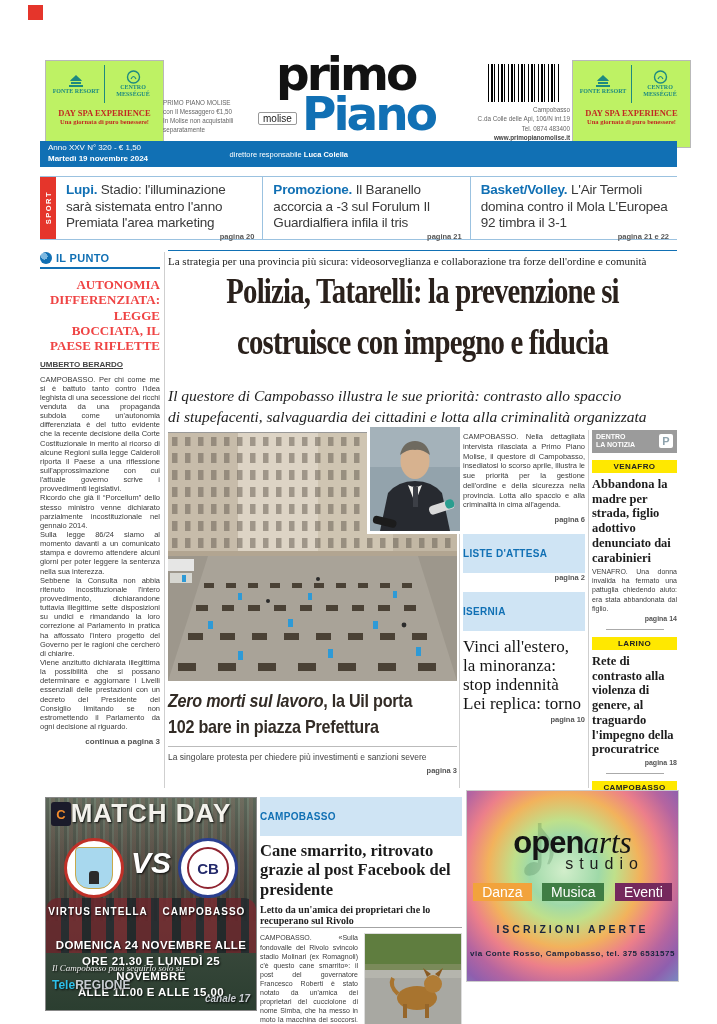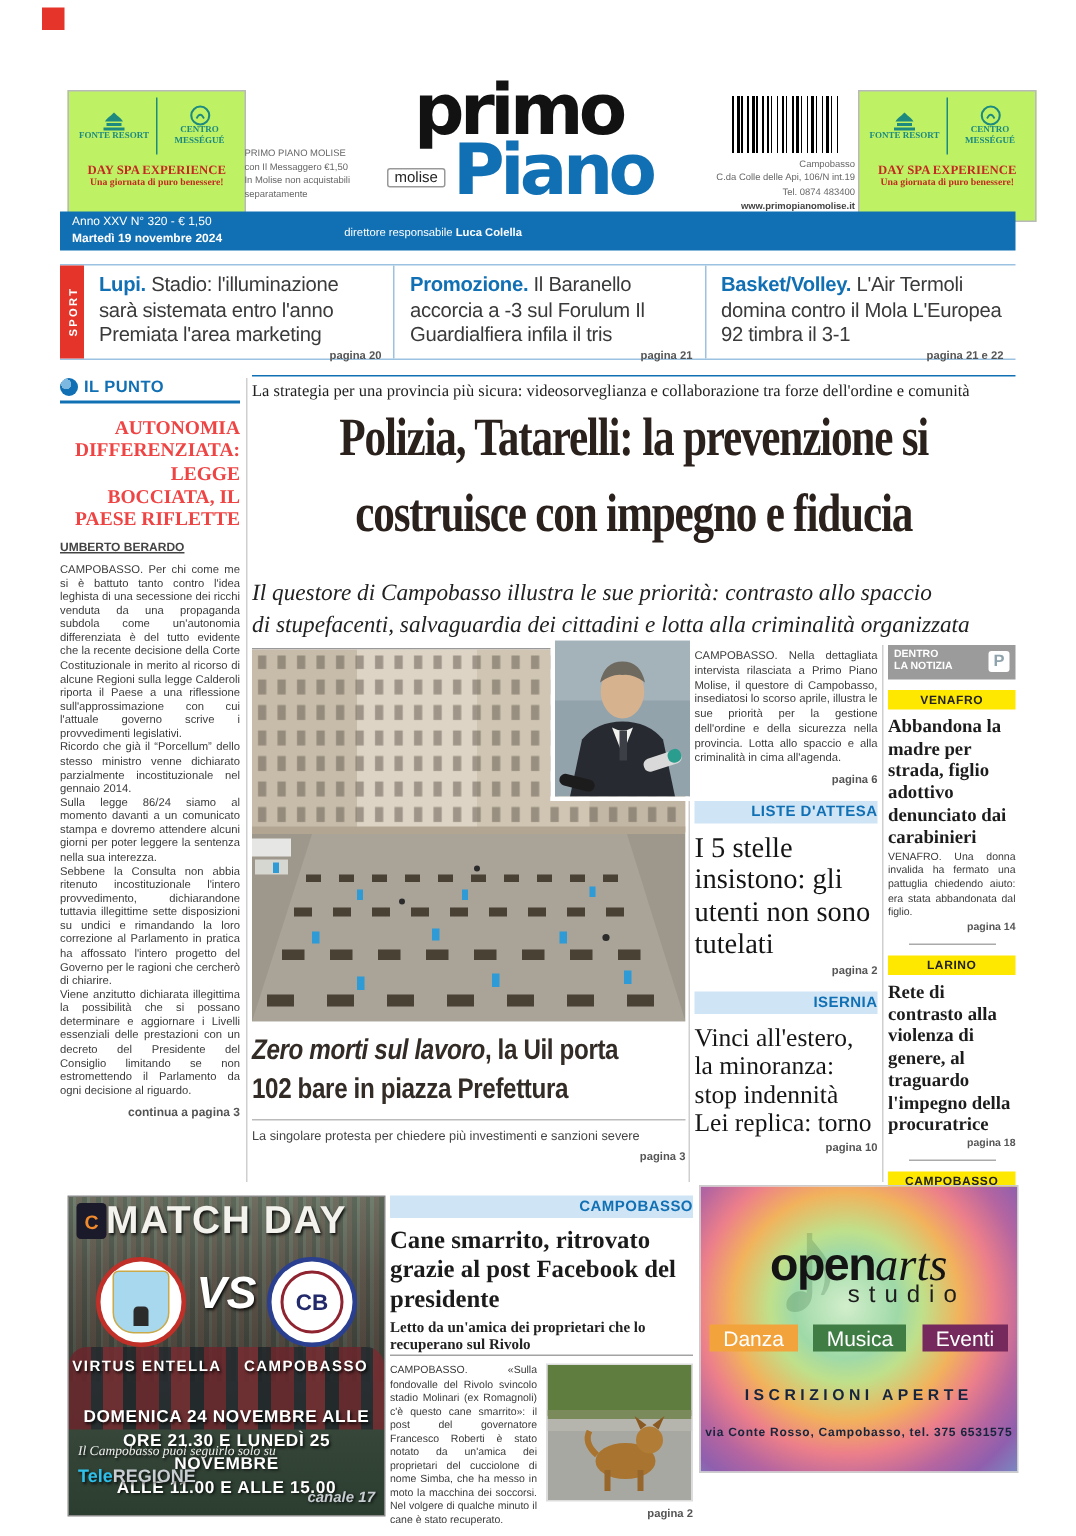--- a/index.html
+++ b/index.html
@@ -1,21 +1,21 @@
 <!DOCTYPE html>
 <html><head>
 <meta charset="utf-8">
 <style>
   html,body{margin:0;padding:0;background:#fff;}
   .page{position:relative;width:717px;height:1024px;background:#fff;overflow:hidden;
         font-family:"Liberation Sans",sans-serif;color:#333;}
   .abs{position:absolute;}
   .serif{font-family:"Liberation Serif",serif;}
   .pagnum{font-size:7.5px;font-weight:bold;color:#555;text-align:right;}
-  .strip{background:#cfe4f4;color:#1170b4;font-weight:bold;font-size:10px;text-align:right;padding:2px 0;letter-spacing:.3px;}
+  .strip{background:#cfe4f4;color:#1170b4;font-weight:bold;font-size:10px;text-align:left;padding:14px 0;letter-spacing:.3px;}
   .ylabel{background:#ffe800;color:#222;font-weight:bold;font-size:8px;text-align:center;padding:2px 0;letter-spacing:.4px;}
   .vrule{position:absolute;width:1px;background:#cfcfcf;}
   .jtext{text-align:justify;color:#3b3b3b;}
   
   .adbox{border:1px solid #b9b9b9;background:#bef264;display:flex;flex-direction:column;align-items:center;padding:4px 2px;}
   .adbrands{display:flex;align-items:center;justify-content:center;gap:4px;width:100%;}
   .adbrand{display:flex;flex-direction:column;align-items:center;color:#1d8a80;font-family:"Liberation Serif",serif;
            font-size:6px;font-weight:bold;text-align:center;line-height:1.1;width:48px;}
   .adsep{width:1px;height:38px;background:#1d8a80;}
   .adred{color:#c22a22;font-family:"Liberation Serif",serif;font-weight:bold;text-align:center;}
@@ -269,21 +269,20 @@
         <rect x="4" y="88" width="24" height="8" rx="4" transform="rotate(14 4 88)" fill="#1c1c1c"></rect>
       </svg>
     </div>
   </div>
 
   <div class="abs" style="left:463px;top:432px;width:122px;">
     <div class="jtext" style="font-size:7.5px;line-height:1.3;">CAMPOBASSO. Nella dettagliata intervista rilasciata a Primo Piano Molise, il questore di Campobasso, insediatosi lo scorso aprile, illustra le sue priorità per la gestione dell'ordine e della sicurezza nella provincia. Lotta allo spaccio e alla criminalità in cima all'agenda.</div>
     <div class="pagnum" style="margin:5px 0 10px;">pagina 6</div>
 
     <div class="strip">LISTE D'ATTESA</div>
-    <div class="midhead">I 5 stelle insistono: gli utenti non sono tutelati</div>
     <div class="pagnum" style="margin-bottom:10px;">pagina 2</div>
 
     <div class="strip">ISERNIA</div>
     <div class="midhead" style="font-size:17px;">Vinci all'estero, la minoranza: stop indennità Lei replica: torno</div>
     <div class="pagnum">pagina 10</div>
   </div>
 
   <div class="abs" style="left:592px;top:430px;width:85px;">
     <div style="background:#9b9b9b;color:#fff;display:flex;align-items:center;justify-content:space-between;padding:3px 4px;">
       <div style="font-size:7px;font-weight:bold;line-height:1.2;">

